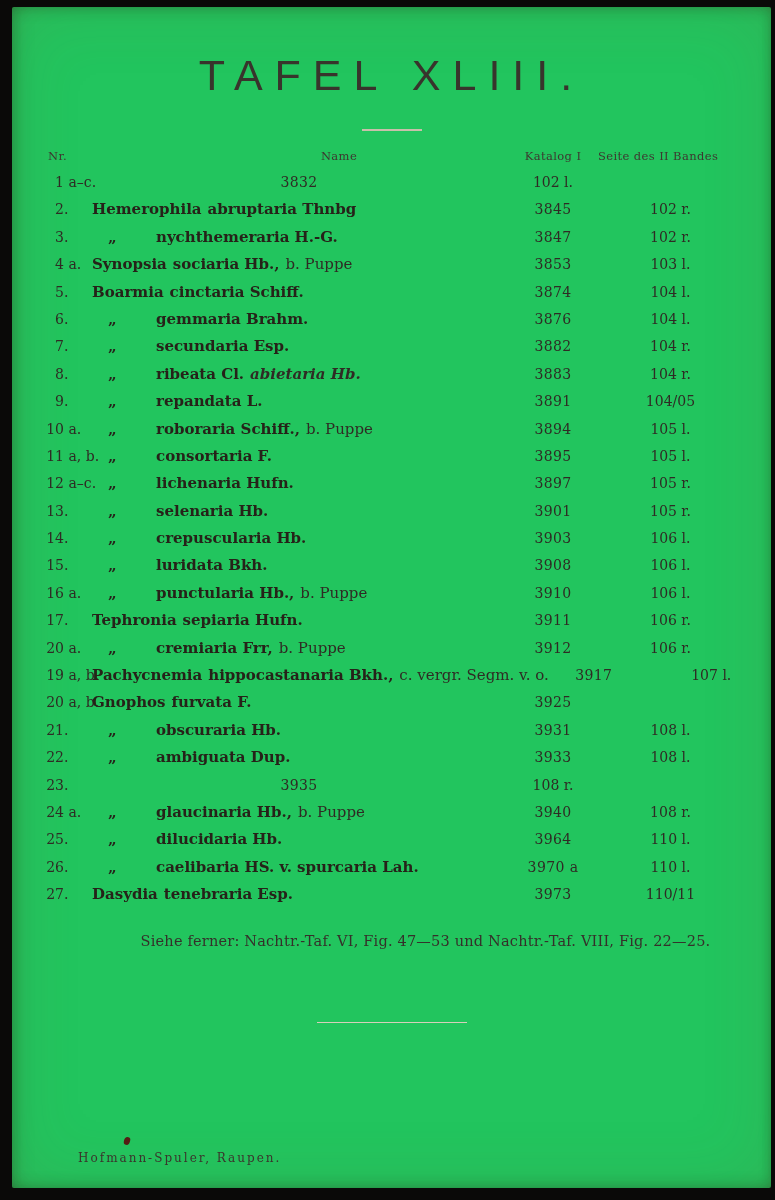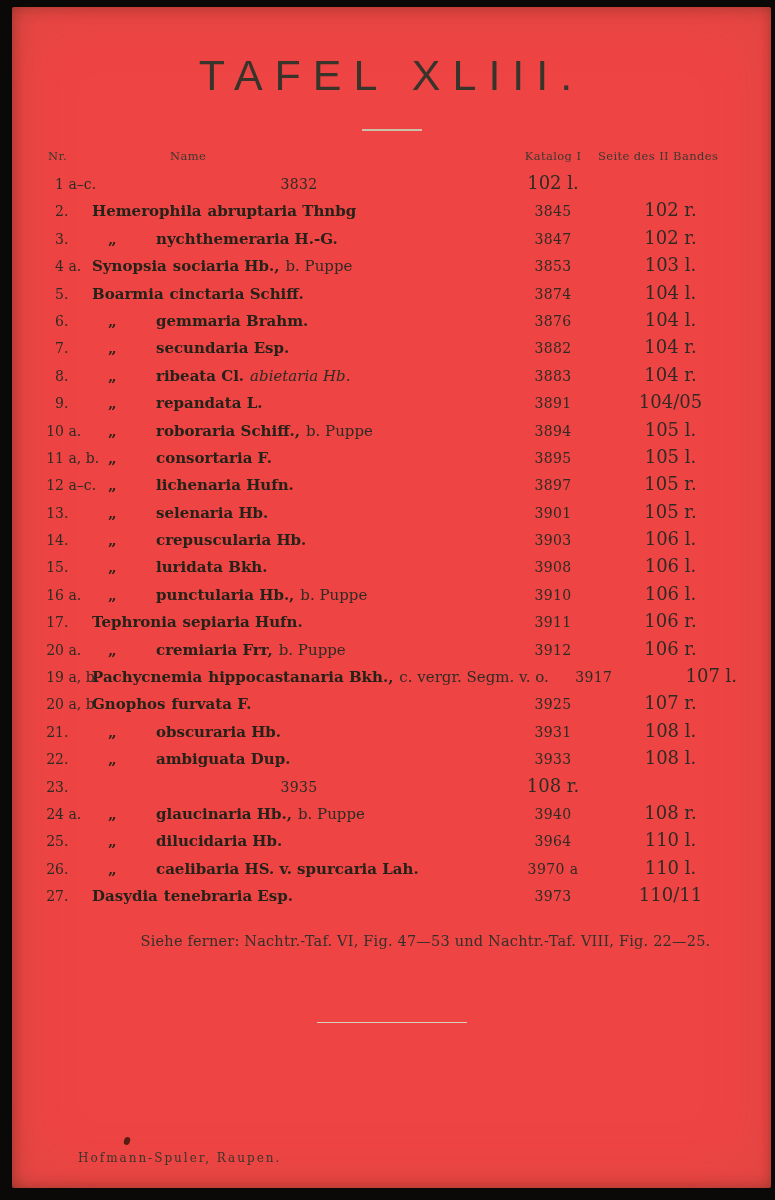--- a/index.html
+++ b/index.html
@@ -5,21 +5,21 @@
   html,body { margin:0; padding:0; }
   body {
     width:775px; height:1200px;
     background:#0a0908;
     position:relative;
     font-family:"DejaVu Serif","Liberation Serif",serif;
     overflow:hidden;
   }
   .page {
     position:absolute; top:7px; left:12px; right:4px; bottom:12px;
-    background:#ef4444;
+    background:#22c55e;
     border-radius:2px;
     box-shadow:
       inset 0 0 70px rgba(116,96,56,.16),
       inset 10px 0 22px -12px rgba(40,30,10,.35),
       inset -6px 0 16px -10px rgba(40,30,10,.28),
       inset 0 8px 18px -10px rgba(40,30,10,.30),
       inset 0 -8px 18px -10px rgba(40,30,10,.30);
     color:#2f2b24;
   }
 
@@ -44,38 +44,38 @@
     grid-template-columns:48px 1fr 90px 145px;
     align-items:baseline;
   }
   .hdr-row {
     font-size:11.5px;
     letter-spacing:.4px;
     color:#3d3830;
     height:26px; line-height:26px;
   }
   .h-nr   { padding-left:6px; }
-  .h-name { padding-left:80px; }
+  .h-name { padding-left:80px;text-align:center; }
   .h-kat  { text-align:center; }
   .h-seite{ text-align:left; }
 
   .row { height:27.4px; }
   .row > div { line-height:27.4px; white-space:nowrap; }
   .c-nr   { font-size:14px; }
   .c-nr .num { display:inline-block; width:22px; text-align:right; }
   .c-name { font-size:15px; padding-left:2px; }
   .c-kat  { font-size:14px; text-align:center; letter-spacing:.4px; }
-  .c-seite{ font-size:18px; text-align:center; }
+  .c-seite{ font-size:14px; text-align:center; }
 
   .genus   { font-weight:700; color:#262219; }
   .genus.ditto { display:inline-block; width:58px; padding-left:16px; box-sizing:border-box; }
   .species { font-weight:700; color:#262219; margin-left:6px; }
   .extra   { font-weight:400; }
   .extra:not(:empty){ margin-left:6px; }
-  .extra-italic { font-weight:400; font-style:italic; }
+  .extra-italic { font-weight:700; font-style:italic; }
   .extra-italic:not(:empty){ margin-left:6px; }
   .extra:empty, .extra-italic:empty, .species:empty { display:none; }
 
   .footnote {
     position:absolute; top:926px; left:0; width:100%;
     text-align:center;
     font-size:14.5px;
     letter-spacing:.2px;
     color:#35302a;
     padding-left:34px;
@@ -321,21 +321,20 @@
   </div>
 
   <div class="row">
     <div class="c-nr">
       <span class="num">20</span><span class="suf"> a, b.</span>
     </div>
     <div class="c-name">
       <span class="genus">Gnophos</span><span class="species">furvata F.</span>
     </div>
     <div class="c-kat">3925</div>
-    <div class="c-seite">107 r.</div>
   </div>
 
   <div class="row">
     <div class="c-nr">
       <span class="num">21</span><span class="suf">.</span>
     </div>
     <div class="c-name">
       <span class="genus ditto">„</span><span class="species">obscuraria Hb.</span>
     </div>
     <div class="c-kat">3931</div>

